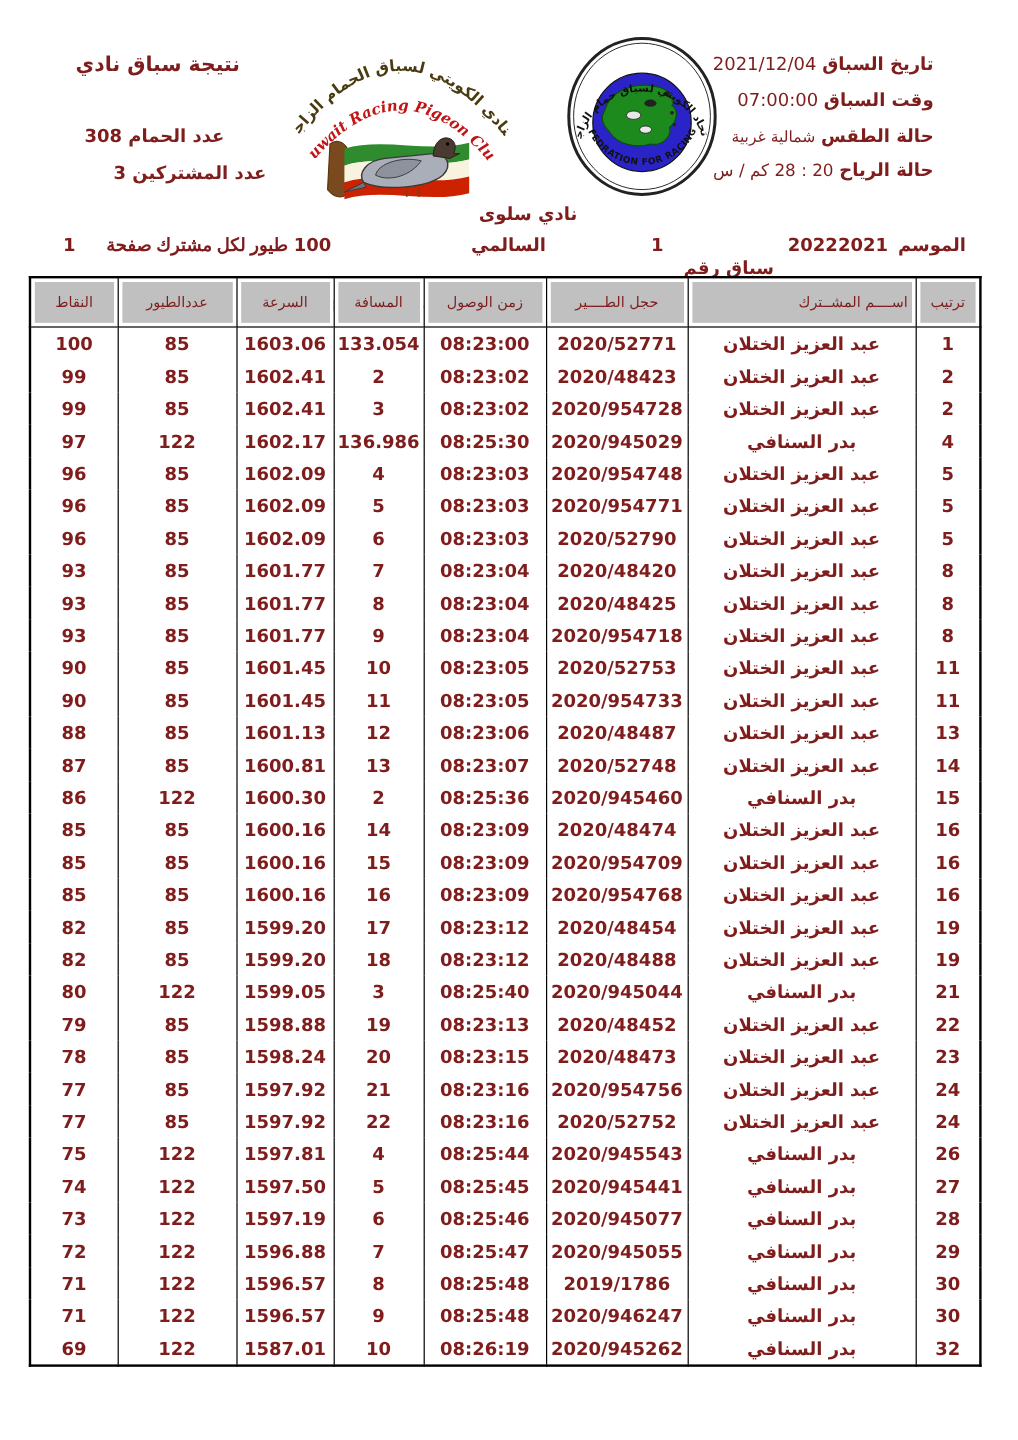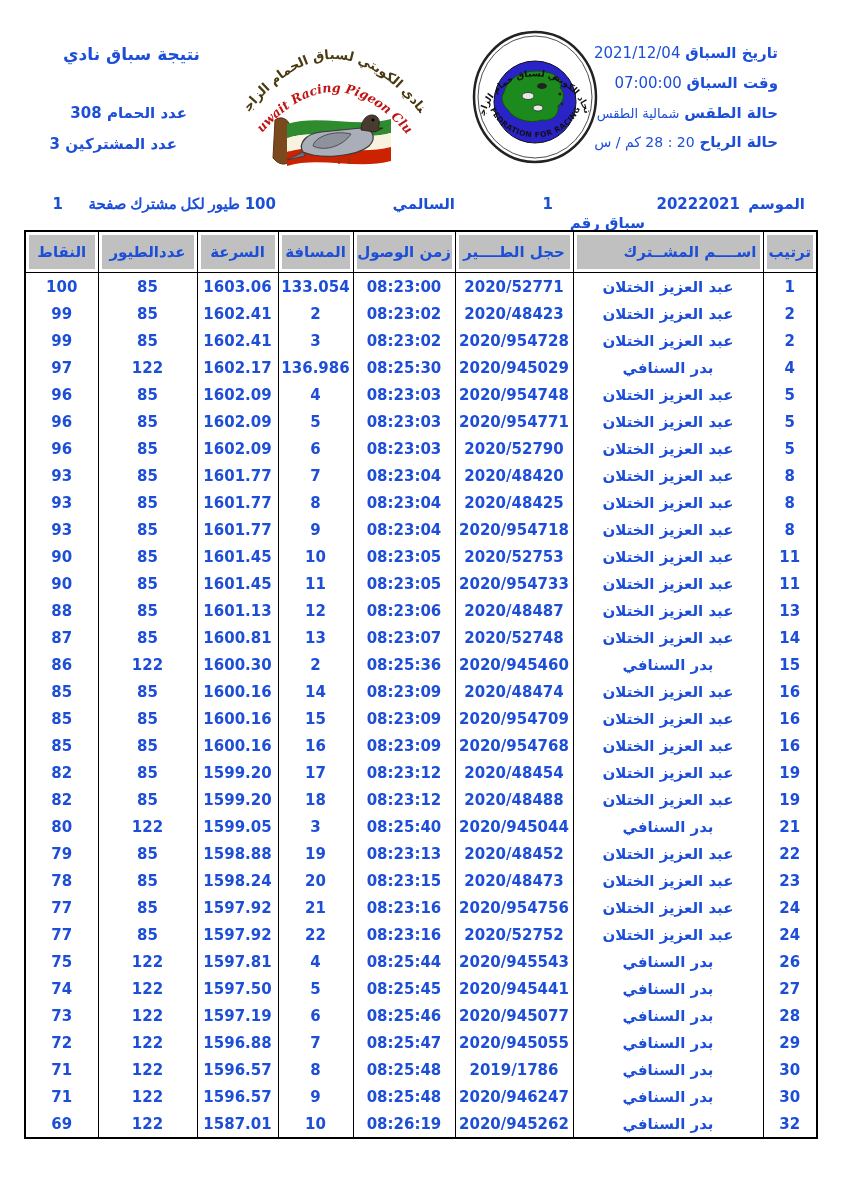--- a/index.html
+++ b/index.html
@@ -1,18 +1,18 @@
 <!DOCTYPE html>
 <html lang="ar" dir="rtl"><head>
 <meta charset="utf-8">
 <style>
   html,body{margin:0;padding:0;background:#fff;}
   .page{
     position:relative;width:848px;height:1200px;background:#ffffff;
-    font-family:"DejaVu Sans",sans-serif;color:#1d4ed8;overflow:hidden;direction:rtl;
+    font-family:"DejaVu Sans",sans-serif;color:#7f1d1d;overflow:hidden;direction:rtl;
   }
   
   .abs{position:absolute;}
   .lbl{font-weight:bold;}
   .info-line{white-space:nowrap;direction:rtl;font-size:15px;}
   .info-line .val{font-weight:400;}
   .left-title{font-size:17px;font-weight:bold;white-space:nowrap;direction:rtl;}
   .left-count{font-size:15px;font-weight:bold;white-space:nowrap;direction:rtl;}
   .weather-val{font-size:13px;font-weight:400;}
   
@@ -21,21 +21,21 @@
   .meta-row{position:absolute;top:195px;right:0;width:848px;height:26px;font-size:15px;font-weight:bold;}
   .meta-row span{position:absolute;white-space:nowrap;direction:rtl;}
   
   table.results{
     position:absolute;top:230px;right:30px;width:792px;
     border-collapse:collapse;table-layout:fixed;direction:rtl;
     border:2px solid #000;
   }
   table.results th{border:1px solid #000;background:#fff;padding:3px;height:34px;}
   .hcell{background:#c0c0c0;height:100%;display:flex;align-items:center;justify-content:center;
-         font-size:15px;font-weight:bold;white-space:nowrap;overflow:hidden;}
+         font-size:12px;font-weight:normal;white-space:nowrap;overflow:hidden;}
   .hcell.h-start{justify-content:flex-start;padding-right:3px;}
   table.results td{
     border-right:1px solid #000;border-left:1px solid #000;
     height:27px;font-size:15px;font-weight:bold;text-align:center;
     white-space:nowrap;overflow:hidden;padding:0 2px;
   }
   td.c-name{text-align:right;padding-right:5px;font-size:14px;}
   td.c-ring{text-align:right;padding-right:8px;margin-left:28px;}
   td.c-time{text-align:right;padding-right:6px;}
   td.c-speed{text-align:right;padding-right:3px;margin-left:29px;}
@@ -46,21 +46,21 @@
 </head>
 <body>
 
 <div class="page">
 
   <div class="abs left-title" style="top:44px;right:648px;">نتيجة سباق نادي</div>
   <div class="abs left-count" style="top:104px;right:661px;">
     <span>عدد الحمام</span>
     <span>308</span>
   </div>
-  <div class="abs left-count" style="top:135px;right:671px;margin-left:42px;">
+  <div class="abs left-count" style="top:135px;right:626px;margin-left:42px;">
     <span>عدد المشتركين</span>
     <span>3</span>
   </div>
 
   <div class="abs" style="top:20px;right:423px;width:182px;height:150px;">
     <svg width="182" height="150" viewBox="0 0 182 150">
       <defs>
         <path id="clubArcAr" d="M 6,92 Q 91,-14 176,92"></path>
         <path id="clubArcEn" d="M 20,112 Q 91,32 162,112"></path>
       </defs>
@@ -119,27 +119,28 @@
   <div class="abs info-line" style="top:44px;left:70px;right:auto;position:absolute;direction:rtl;right:70px;left:auto;">
     <span class="lbl">تاريخ السباق</span>
     <span class="val">2021/12/04</span>
   </div>
   <div class="abs info-line" style="top:74px;right:70px;">
     <span class="lbl">وقت السباق</span>
     <span class="val">07:00:00</span>
   </div>
   <div class="abs info-line" style="top:104px;right:70px;">
     <span class="lbl">حالة الطقس</span>
-    <span class="val weather-val">شمالية الطقس</span>
+    <span class="val weather-val">شمالية غربية</span>
   </div>
   <div class="abs info-line" style="top:133px;right:70px;">
     <span class="lbl">حالة الرياح</span>
     <span class="val weather-val" style="font-size:14px;margin-left:28px;">20 : 28 كم / س</span>
   </div>
 
+  <div class="club-line">نادي سلوى</div>
 
   <div class="meta-row">
     <span style="right:43px;">الموسم</span>
     <span style="right:108px;">20222021</span>
     <span style="right:203px;margin-top:19px;">سباق رقم</span>
     <span style="right:295px;">1</span>
     <span style="right:393px;">السالمي</span>
     <span style="right:490px;margin-top:48px;">نتيجة اسرع</span>
     <span style="right:572px;">100</span>
     <span style="right:608px;font-family:Liberation Serif, serif;">طيور لكل مشترك صفحة</span>

